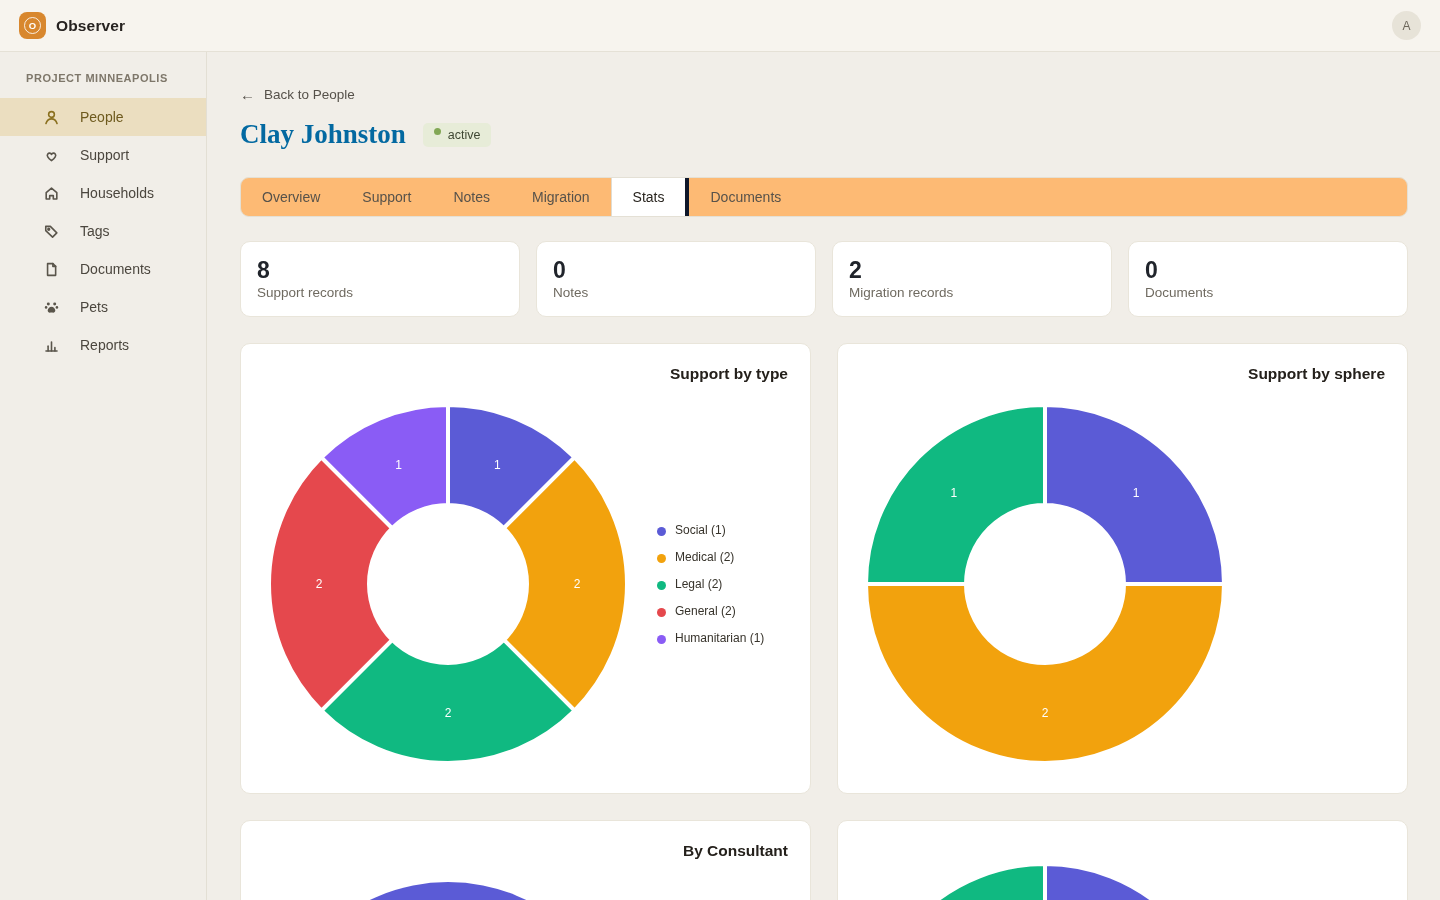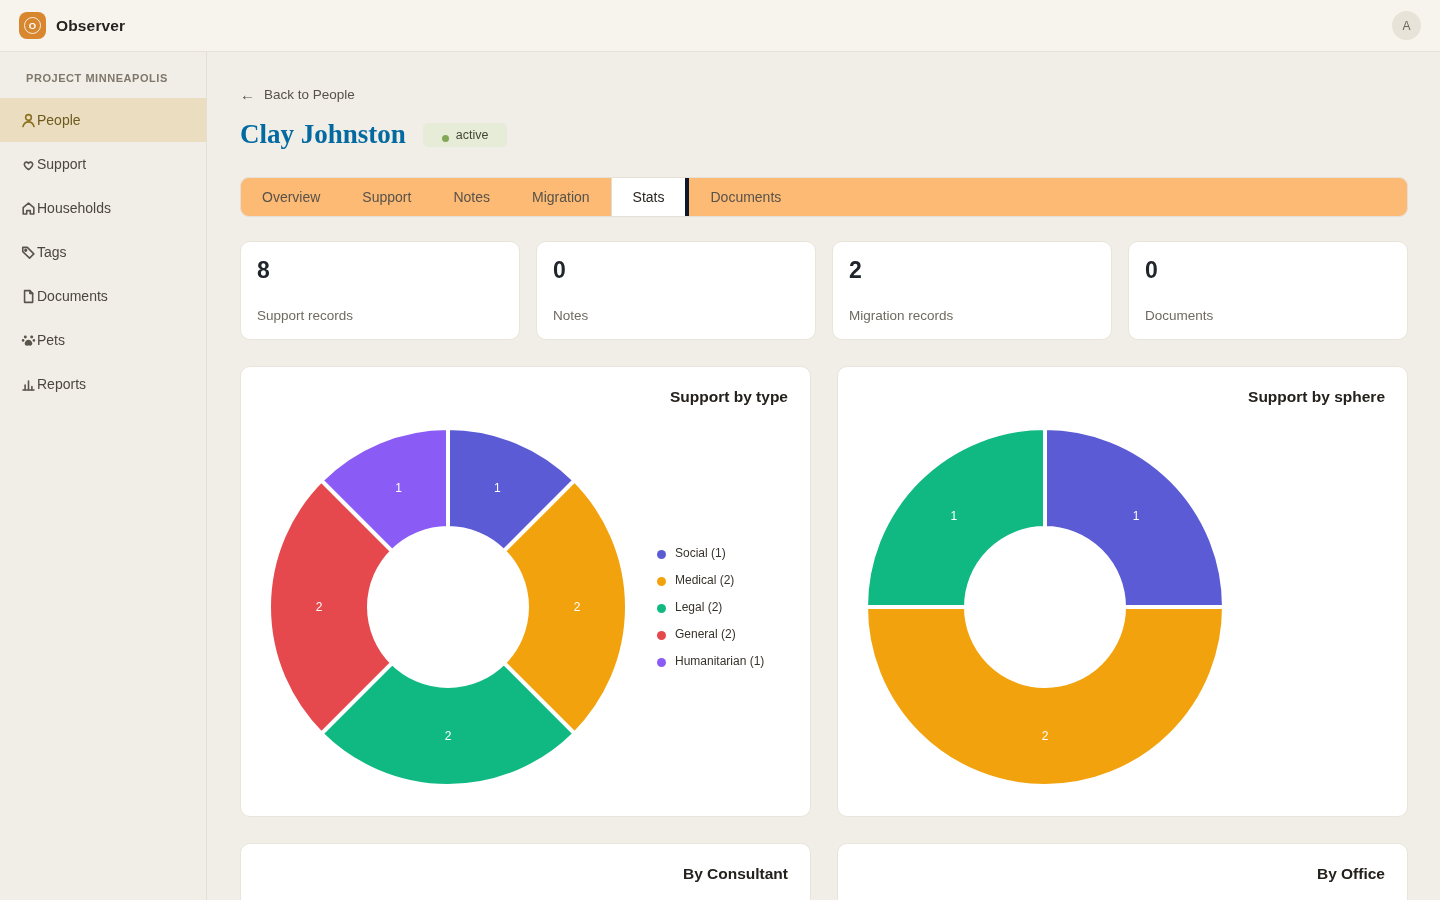--- a/index.html
+++ b/index.html
@@ -16,48 +16,48 @@
           color:#fff; font-size:9.5px; font-weight:700; display:flex; align-items:center; justify-content:center; }
   .brand-name { font-weight:700; font-size:15.5px; color:#262220; letter-spacing:.01em; }
   .avatar { width:29px; height:29px; border-radius:50%; background:#e7e3d8; color:#6d675b;
             font-size:12px; display:flex; align-items:center; justify-content:center; cursor:pointer; }
 
   
   .shell { display:flex; height:848px; }
   .sidebar { width:207px; flex:none; border-right:1px solid #e3dfd4; padding-top:20px; }
   .project-label { font-size:11px; font-weight:700; letter-spacing:.05em; color:#7e776a;
                    padding:0 26px; margin-bottom:14px; }
-  .side-item { display:flex; align-items:center; gap:0; height:44px; padding:0 20px;
+  .side-item { display:flex; align-items:center; gap:20px; height:38px; padding:0 43px;
                font-size:14px; color:#4b463e; cursor:pointer; text-decoration:none; }
   .side-item .side-icon { display:flex; align-items:center; color:#5a554b; }
   .side-item.active { background:#ebdec0; color:#6e5a1e; }
   .side-item.active .side-icon { color:#8a701f; }
 
   
   .main { flex:1; padding:34px 32px 0 33px; overflow:hidden; }
   .back-link { display:inline-flex; align-items:center; gap:9px; font-size:13.5px; color:#56514a;
                cursor:pointer; text-decoration:none; }
   .back-arrow { font-size:15px; line-height:1; }
   .title-row { display:flex; align-items:center; gap:17px; margin-top:15px; }
   .page-title { font-family:"Liberation Serif","DejaVu Serif",serif; font-size:27px; font-weight:700; color:#0369a1; }
-  .status-badge { display:inline-flex; align-items:flex-end; gap:7px; background:#e7ecd8;
-                  border-radius:5px; padding:5px 19px; font-size:12.5px; color:#3f4733; }
+  .status-badge { display:inline-flex; align-items:flex-start; gap:7px; background:#e7ecd8;
+                  border-radius:5px; padding:5px 11px; font-size:12.5px; color:#3f4733; }
   .badge-dot { width:7px; height:7px; border-radius:50%; background:#82a755; }
 
   .tabs { margin-top:27px; height:40px; background:#fdba74; border:1px solid #e4e0d5; border-radius:9px;
           display:flex; align-items:stretch; overflow:hidden; }
   .tab { padding:0 21px; font-size:14px; color:#57524a; background:none; border:none;
          display:flex; align-items:center; cursor:pointer; font-family:inherit; }
   .tab.active { background:#fff; border-left:1px solid #e0dcd1; border-right:4px solid #0f172a; color:#29251f; }
 
   .stats { display:grid; grid-template-columns:repeat(4,1fr); gap:16px; margin-top:24px; }
   .card { background:#fff; border:1px solid #e9e5da; border-radius:10px; }
   .stat-card { padding:15px 16px 16px; }
   .stat-value { font-size:23px; font-weight:700; color:#20242b; }
-  .stat-label { margin-top:24px; font-size:13.5px; color:#6f6a60; }
+  .stat-label { margin-top:1px; font-size:13.5px; color:#6f6a60; }
 
   .charts { display:grid; grid-template-columns:1fr 1fr; gap:26px; margin-top:26px; }
   .chart-card { padding:21px 22px 24px; }
   .chart-title { font-size:15.5px; font-weight:700; color:#24201b;text-align:right; }
   .chart-row { display:flex; align-items:center; margin-top:16px; }
   .donut svg { display:block; }
   .legend { margin-left:24px; width:114px; }
   .legend-item { display:flex; align-items:flex-start; gap:9px; margin:11px 0; font-size:12px;
                  color:#37332b; line-height:1.35; }
   .legend-dot { width:9px; height:9px; border-radius:50%; flex:none; margin-top:5px; }
@@ -253,21 +253,20 @@
       <div class="donut">
               <svg width="370" height="370" viewBox="0 0 370 370">
                 <circle cx="185" cy="185" r="179" fill="#5b5bd6"></circle>
                 <circle cx="185" cy="185" r="79" fill="#fff"></circle>
               </svg>
             </div>
 
     </div>
   </section>
         <section class="card chart-card">
-    <h2 class="chart-title">By Office</h2>
     <div class="chart-row">
       <div class="donut">
               <svg width="370" height="370" viewBox="0 0 370 370">
                 <path d="M 185.00 6.00 A 179 179 0 1 1 6.00 185.00 L 106.00 185.00 A 79 79 0 1 0 185.00 106.00 Z" fill="#5b5bd6" stroke="#fff" stroke-width="4" stroke-linejoin="round"></path>
                 <path d="M 6.00 185.00 A 179 179 0 0 1 185.00 6.00 L 185.00 106.00 A 79 79 0 0 0 106.00 185.00 Z" fill="#10b981" stroke="#fff" stroke-width="4" stroke-linejoin="round"></path>
               </svg>
             </div>
 
     </div>
   </section>

